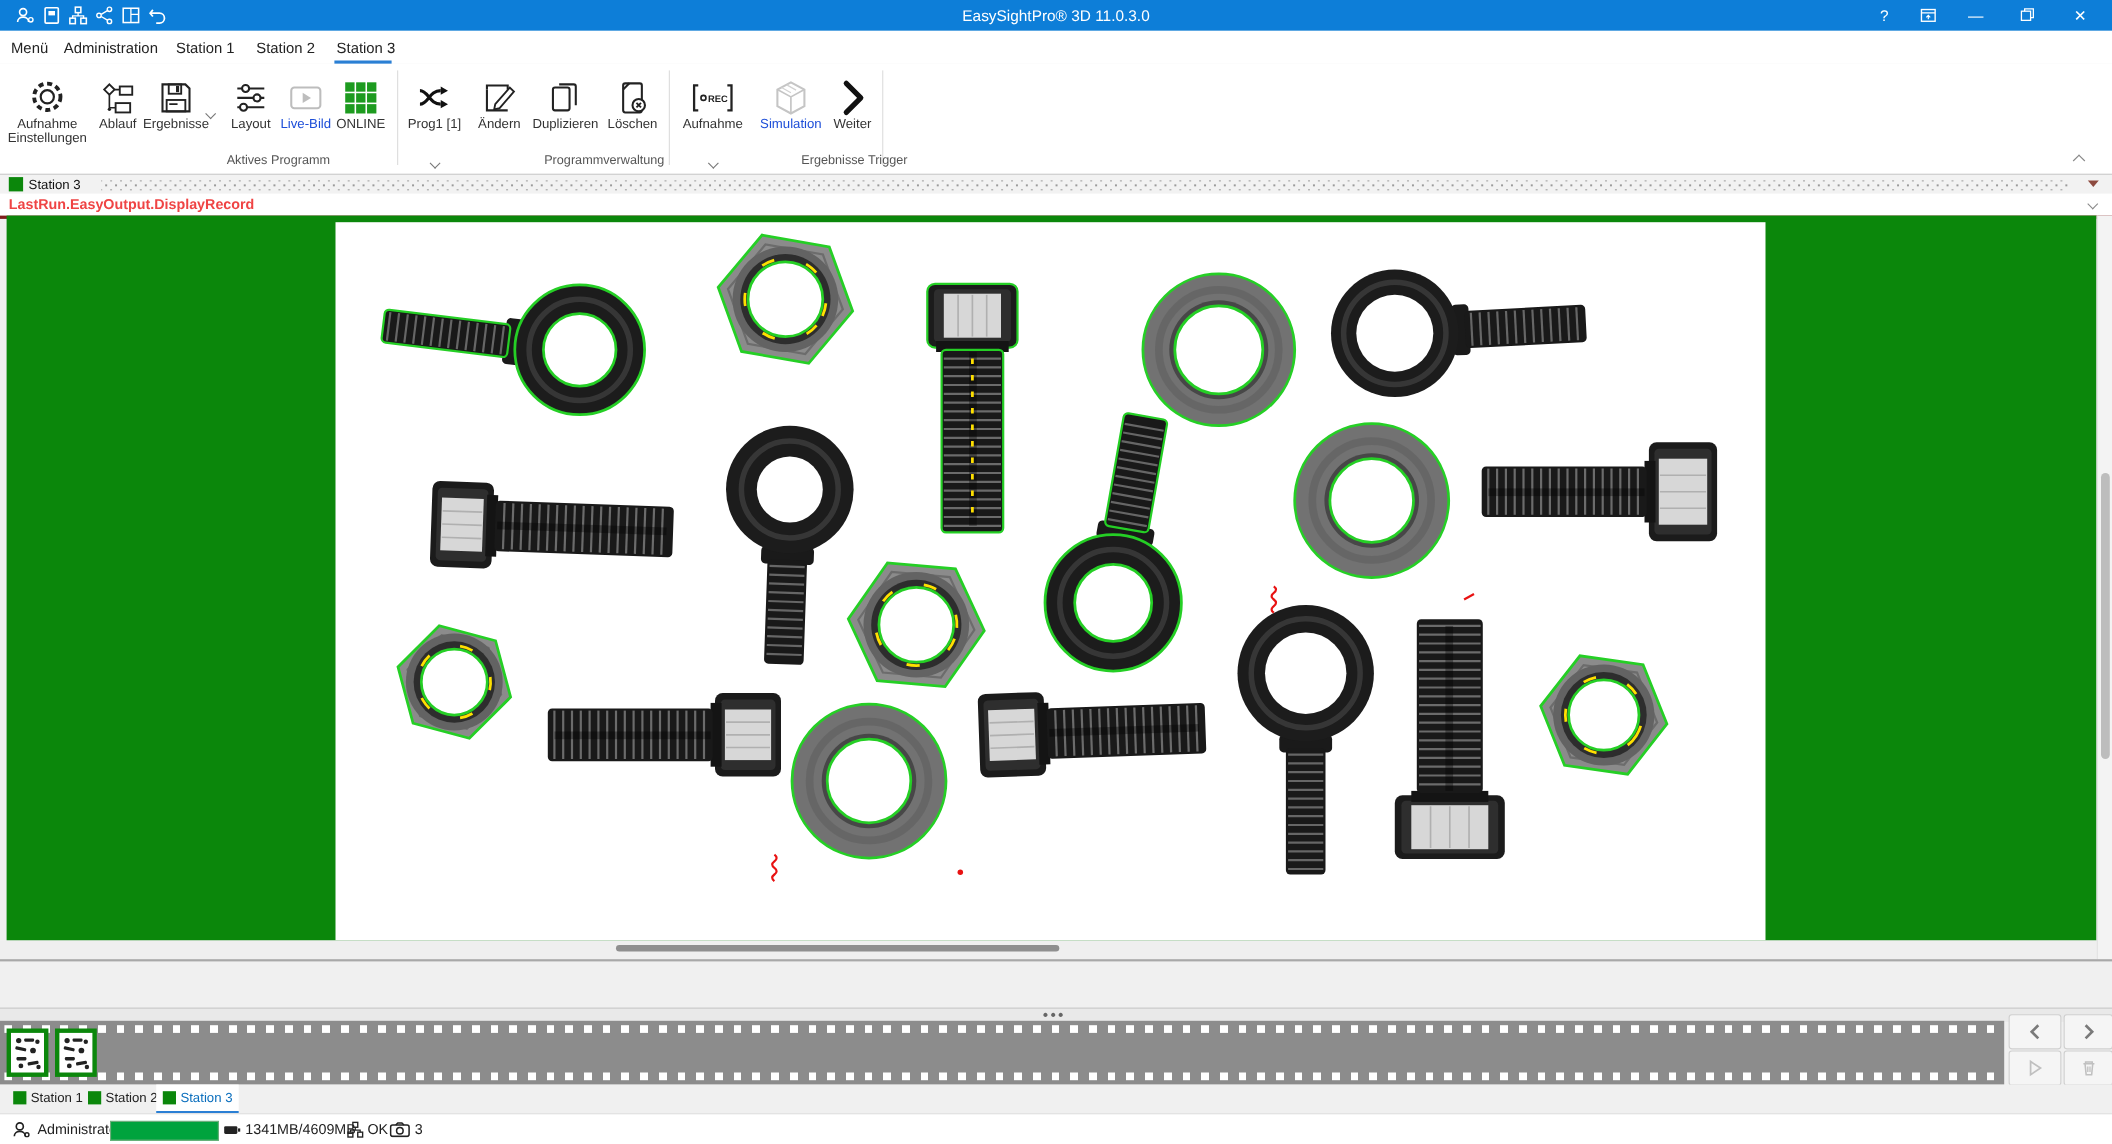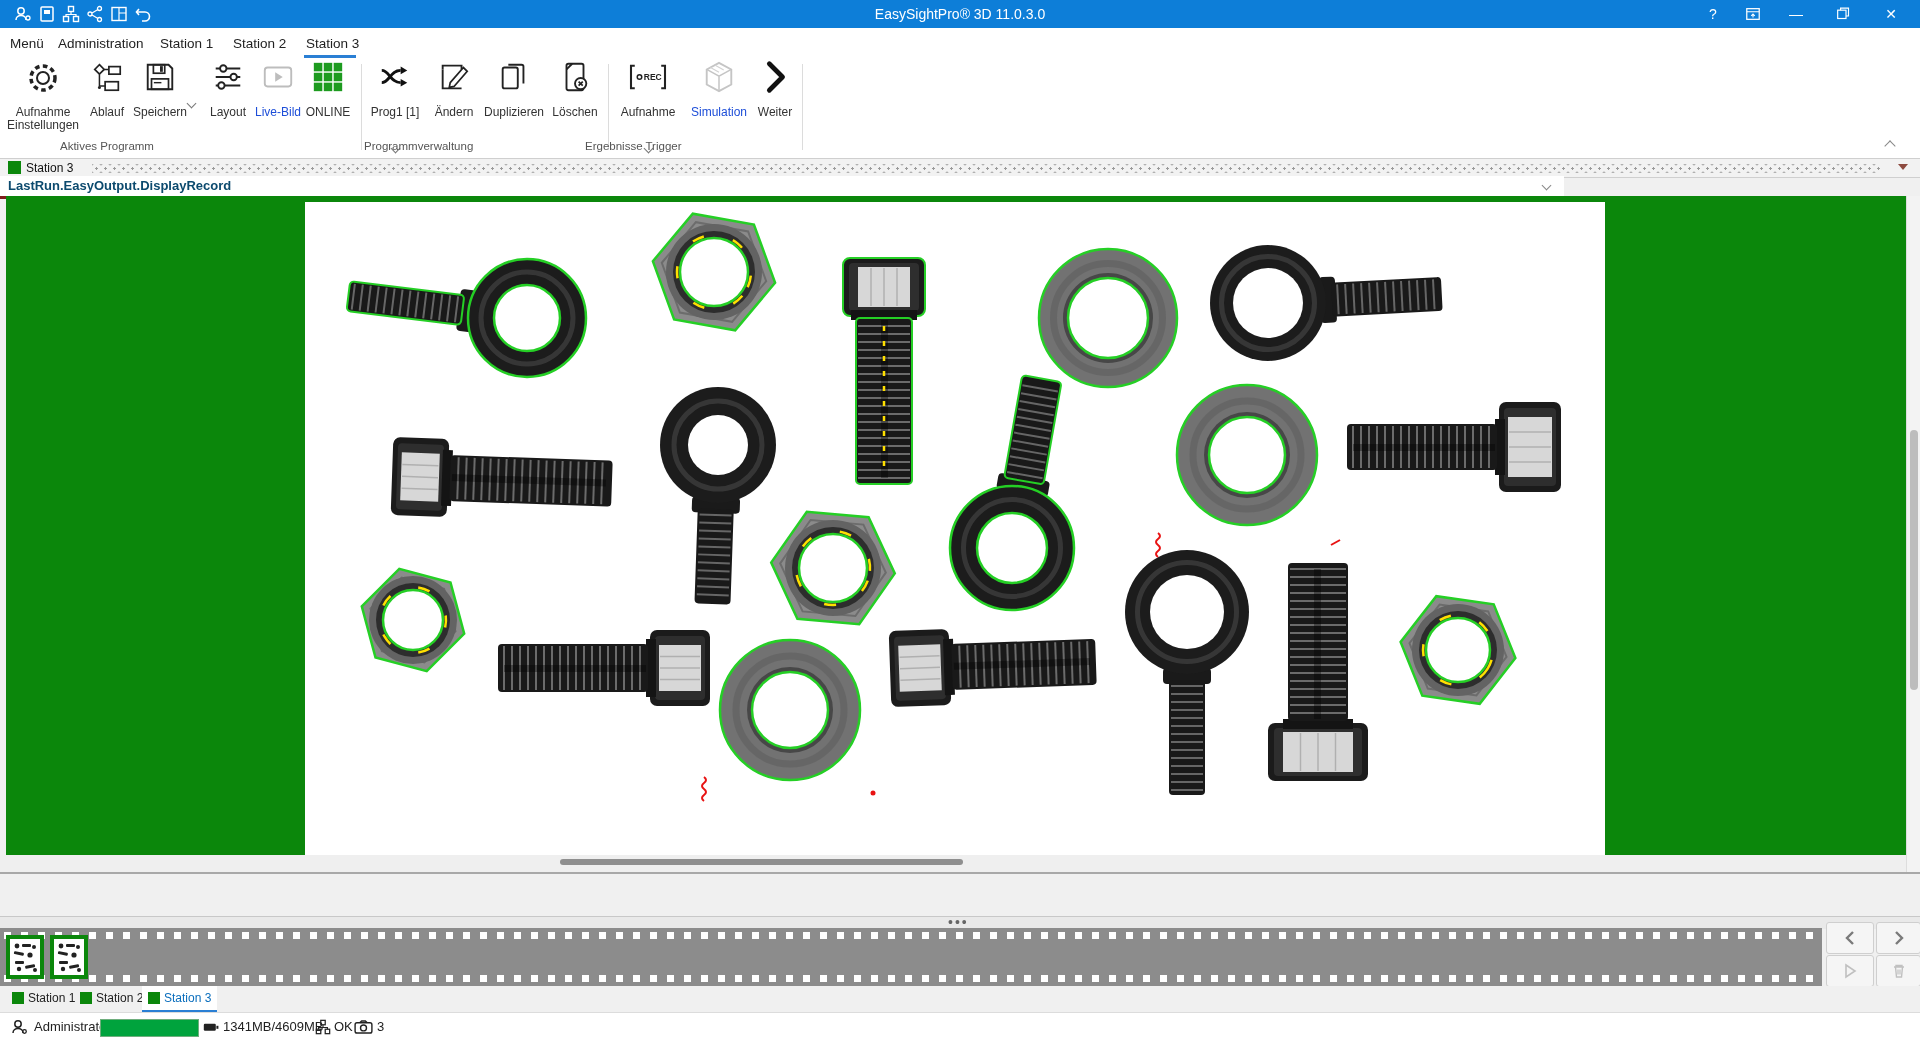--- a/index.html
+++ b/index.html
@@ -16,43 +16,43 @@
     font-size:14px;color:#fff;}
 
   
   #menubar{left:0;top:28px;width:1920px;height:30px;background:#fff;}
   .menu-item{position:absolute;top:6px;height:20px;font-size:13.5px;color:#222;line-height:20px;}
   #menu-underline{position:absolute;top:27px;height:3px;background:#2a7fd4;}
 
   
   #ribbon{left:0;top:58px;width:1920px;height:100px;background:#fff;border-bottom:1px solid #d6d6d6;}
   .rb-btn{position:absolute;top:2px;height:94px;text-align:center;}
-  .rb-ico{height:46px;display:flex;align-items:flex-start;justify-content:center;}
+  .rb-ico{height:46px;display:flex;align-items:flex-end;justify-content:center;}
   .rb-lbl{font-size:12px;color:#333;line-height:13px;}
   .rb-btn.disabled .rb-lbl{color:#1d4ed8;}
   .rb-sep{position:absolute;top:6px;height:86px;width:1px;background:#dcdcdc;}
-  .rb-group{position:absolute;top:82px;font-size:11.5px;color:#555;text-align:left;}
+  .rb-group{position:absolute;top:82px;font-size:11.5px;color:#555;text-align:right;}
   .chev{display:inline-block;width:6px;height:6px;border-right:1.5px solid #777;
     border-bottom:1.5px solid #777;transform:rotate(45deg);}
   .chev-up{display:inline-block;width:7px;height:7px;border-left:1.5px solid #888;
     border-top:1.5px solid #888;transform:rotate(45deg);}
 
   
   #stationbar{left:0;top:158px;width:1920px;height:18px;background:#f2f2f2;
     border-top:1px solid #cfcfcf;border-bottom:1px solid #cfcfcf;}
   .greensq{display:inline-block;width:13px;height:13px;background:#0b870b;vertical-align:middle;}
   #station-dots{position:absolute;left:92px;top:5px;right:40px;height:9px;
     background-image:radial-gradient(circle,#9a9a9a 1px,transparent 1.2px),
                      radial-gradient(circle,#9a9a9a 1px,transparent 1.2px);
     background-size:9px 9px,9px 9px;background-position:0 0,4.5px 4.5px;}
   .tri-down{width:0;height:0;border-left:5px solid transparent;border-right:5px solid transparent;
     border-top:6px solid #8d4a3f;}
 
-  #recordrow{left:0;top:176px;width:1564px;height:20px;background:#fff;border-bottom:3px solid #7f1d1d;
-    font-size:13px;font-weight:bold;color:#0c4a6e;line-height:20px;}
+  #recordrow{left:0;top:176px;width:1920px;height:20px;background:#fff;border-bottom:3px solid #7f1d1d;
+    font-size:13px;font-weight:bold;color:#ef4444;line-height:20px;}
 
   
   #viewer{left:6px;top:196px;width:1900px;height:659px;background:#0b870b;overflow:hidden;}
   #photo{position:absolute;left:299px;top:6px;width:1300px;height:653px;background:#fff;}
   #vscroll{left:1906px;top:196px;width:14px;height:676px;background:#f3f3f3;border-left:1px solid #ddd;}
   #vscroll .thumb{position:absolute;left:3px;width:8px;border-radius:4px;background:#bdbdbd;}
   #hscrollrow{left:0;top:855px;width:1906px;height:17px;background:#efefef;}
   #hscrollrow .thumb{position:absolute;top:4px;height:6px;border-radius:3px;background:#8f8f8f;}
   #splitline{left:0;top:872px;width:1920px;height:2px;background:#a8a8a8;}
 
@@ -203,21 +203,21 @@
     <div class="rb-btn" style="left:129px;width:62px">
       <div class="rb-ico">
         <svg viewBox="0 0 36 36" width="34" height="34">
             <path d="M5 5h22l4 4v22H5z" fill="none" stroke="#222" stroke-width="2"></path>
             <rect x="11" y="5" width="12" height="9" fill="none" stroke="#222" stroke-width="1.8"></rect>
             <rect x="18" y="6.5" width="3" height="6" fill="#222"></rect>
             <rect x="9" y="20" width="18" height="11" fill="none" stroke="#222" stroke-width="1.8"></rect>
             <path d="M11.5 24h8" stroke="#222" stroke-width="1.5"></path>
           </svg>
         </div>
-      <div class="rb-lbl">Speichern</div>
+      <div class="rb-lbl">Ergebnisse</div>
       <span class="chev" style="position:absolute;right:-4px;top:40px"></span>
     </div>
 
     <div class="rb-btn" style="left:200px;width:56px">
       <div class="rb-ico">
         <svg viewBox="0 0 36 36" width="34" height="34">
             <path d="M5 9h26M5 18h26M5 27h26" stroke="#222" stroke-width="2"></path>
             <circle cx="13" cy="9" r="3.4" fill="#fff" stroke="#222" stroke-width="2"></circle>
             <circle cx="24" cy="18" r="3.4" fill="#fff" stroke="#222" stroke-width="2"></circle>
             <circle cx="11" cy="27" r="3.4" fill="#fff" stroke="#222" stroke-width="2"></circle>

